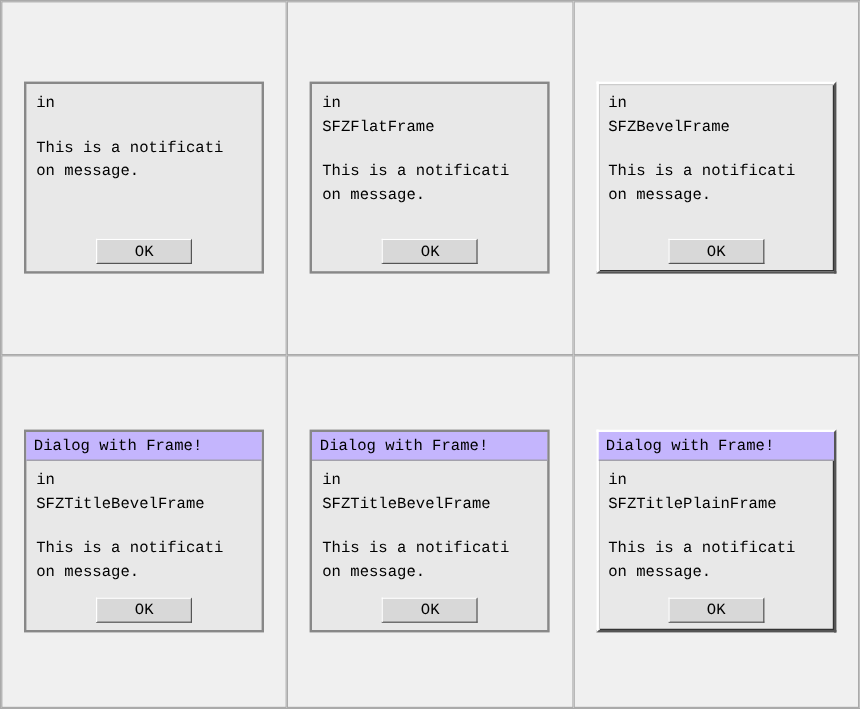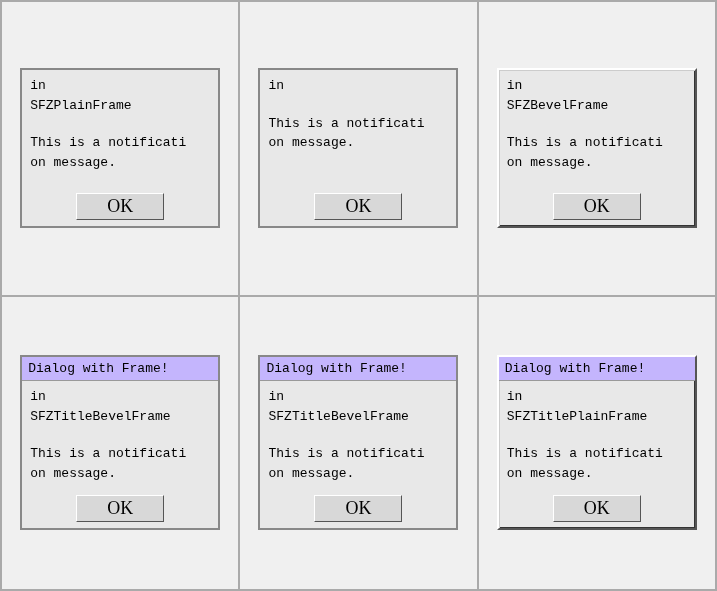--- a/index.html
+++ b/index.html
@@ -95,56 +95,56 @@
     }
 
     .dialog-btn {
       background: #d8d8d8;
       border: 1px solid #888;
       border-top-color: #fff;
       border-left-color: #fff;
       border-bottom-color: #555;
       border-right-color: #555;
       padding: 2px 30px;
-      font-family: Liberation Serif, serif;
-      font-size: 18px;
+      font-family: Liberation Mono, monospace;
+      font-size: 13px;
       cursor: pointer;
       min-width: 80px;
       text-align: center;
     }
 
     .frame-label {
       white-space: pre-line;
       line-height: 1.5;
     }
   </style>
 </head>
 <body>
 
 <div class="grid">
 
   <div class="cell">
     <div class="dialog dialog-plain">
       <div class="dialog-body">
         <div class="frame-label">in</div>
-        <div class="frame-label">SFZPlainFrame</div>
         <br>
         <div class="frame-label">This is a notificati
 on message.</div>
       </div>
       <div class="dialog-footer">
         <button class="dialog-btn">OK</button>
       </div>
     </div>
   </div>
 
   <div class="cell">
     <div class="dialog dialog-flat">
       <div class="dialog-body">
         <div class="frame-label">in</div>
+        <div class="frame-label">SFZFlatFrame</div>
         <br>
         <div class="frame-label">This is a notificati
 on message.</div>
       </div>
       <div class="dialog-footer">
         <button class="dialog-btn">OK</button>
       </div>
     </div>
   </div>
 

